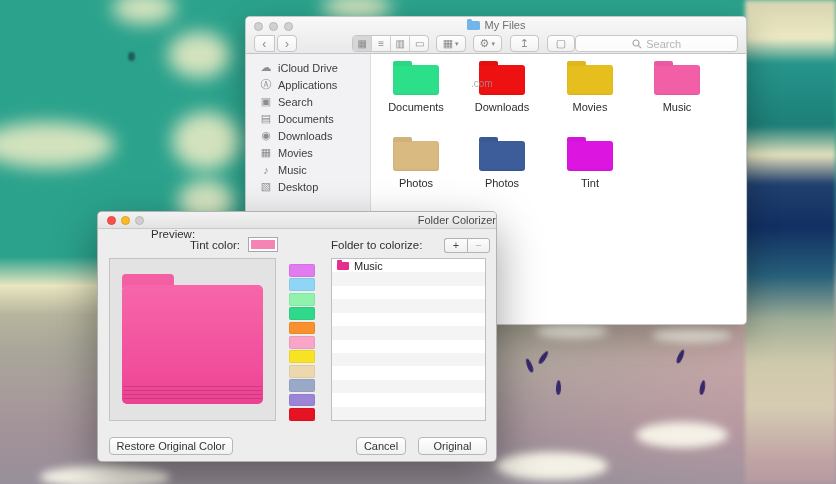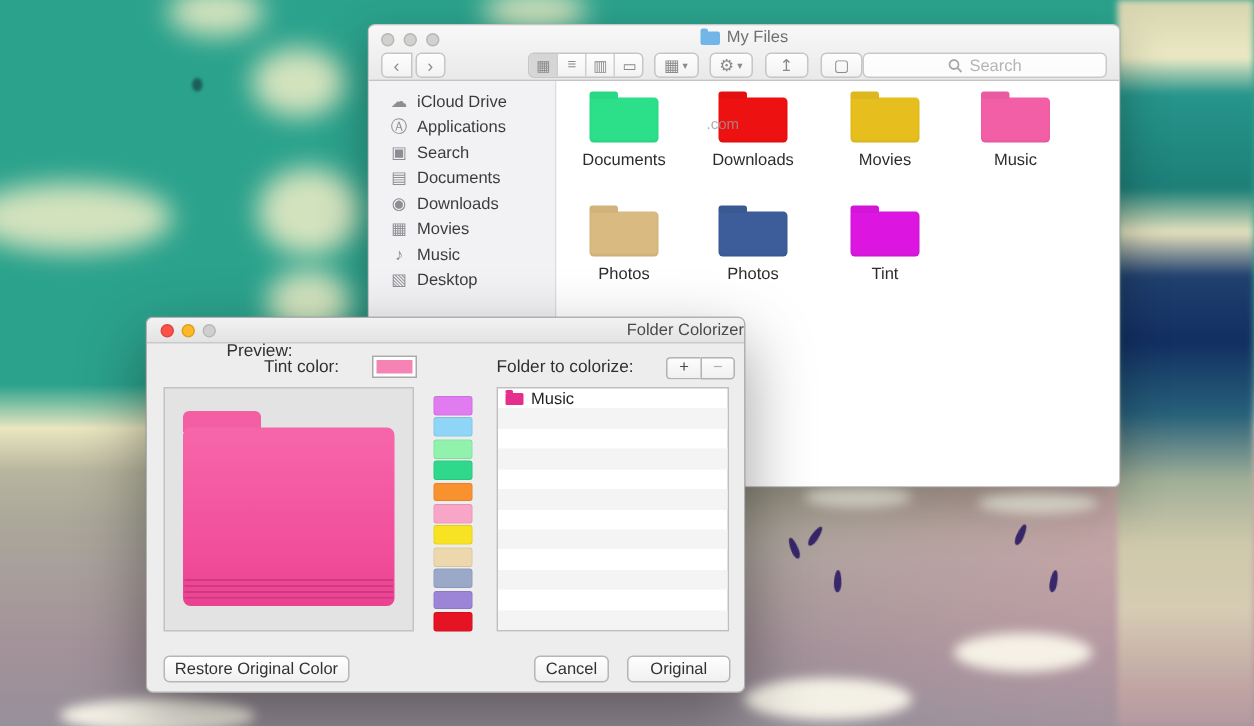--- a/index.html
+++ b/index.html
@@ -257,21 +257,21 @@
   <header class="c-titlebar">
     <div class="c-lights">
       <span class="light lt-red"></span>
       <span class="light lt-yellow"></span>
       <span class="light lt-gray"></span>
     </div>
     <div class="c-title">Folder Colorizer</div>
   </header>
 
   <span class="c-label" style="left:13px;top:16px;margin-left:40px;">Preview:</span>
-  <span class="c-label" style="left:78px;top:27px;">Tint color:</span>
+  <span class="c-label" style="left:92px;top:27px;">Tint color:</span>
   <span class="tint-swatch">
       <span class="inner" style="display: block; background: rgb(245, 132, 180);"></span>
     </span>
   <span class="c-label" style="left:233px;top:27px;">Folder to colorize:</span>
   <span class="pm-group">
     <span class="pm-btn">+</span>
     <span class="pm-btn">−</span>
   </span>
 
   <div class="preview-well">

